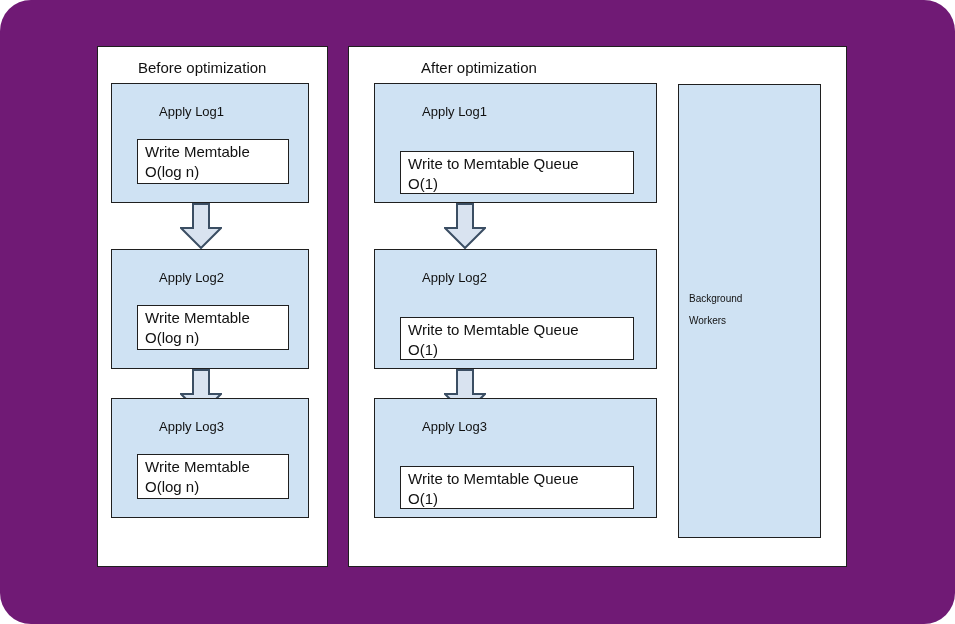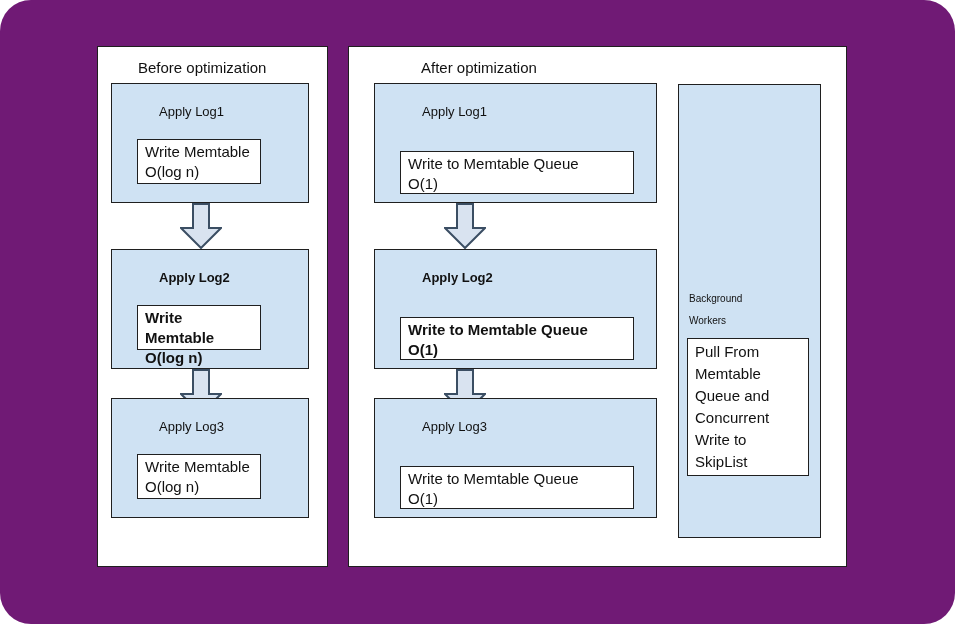--- a/index.html
+++ b/index.html
@@ -39,41 +39,41 @@
   .step {
     position: absolute;
     background: #cfe2f3;
     border: 1px solid #1f1f1f;
     box-sizing: border-box;
     height: 120px;
   }
   .panel-before .step { left: 13px; width: 198px; }
   .panel-after  .step { left: 25px; width: 283px; }
   .step-1 { top: 36px; }
-  .step-2 { top: 202px; font-weight: bold; }
+  .step-2 { top: 202px; }
   .step-3 { top: 351px; }
   .step-title {
     margin: 19px 0 0 47px;
     font-size: 13px;
     line-height: 18px;
     white-space: nowrap;
   }
   .step-detail {
     position: absolute;
     left: 25px;
     top: 55px;
     background: #ffffff;
     border: 1px solid #1f1f1f;
     box-sizing: border-box;
     font-size: 15px;
     line-height: 20px;
     padding: 2px 7px;
     white-space: pre-line;
   }
-  .panel-before .step-detail { width: 124px; height: 45px; }
+  .panel-before .step-detail { width: 152px; height: 45px; }
   .panel-after  .step-detail { width: 234px; height: 43px; margin-top: 12px; }
   .arrow {
     position: absolute;
     width: 42px;
     height: 46px;
   }
   .panel-before .arrow { left: 82px; }
   .panel-after  .arrow { left: 95px; }
   .arrow-1 { top: 156px; }
   .arrow-2 { top: 322px; }
@@ -170,22 +170,16 @@
 
     <div class="step step-3">
       <div class="step-title">Apply Log3</div>
       <div class="step-detail">Write to Memtable Queue
 O(1)</div>
     </div>
 
     <div class="bw-box">
       <div class="bw-label">Background
 Workers</div>
-      <div class="bw-detail">Pull From
-Memtable
-Queue and
-Concurrent
-Write to
-SkipList</div>
     </div>
   </section>
 
 </div>
 
 </body></html>

